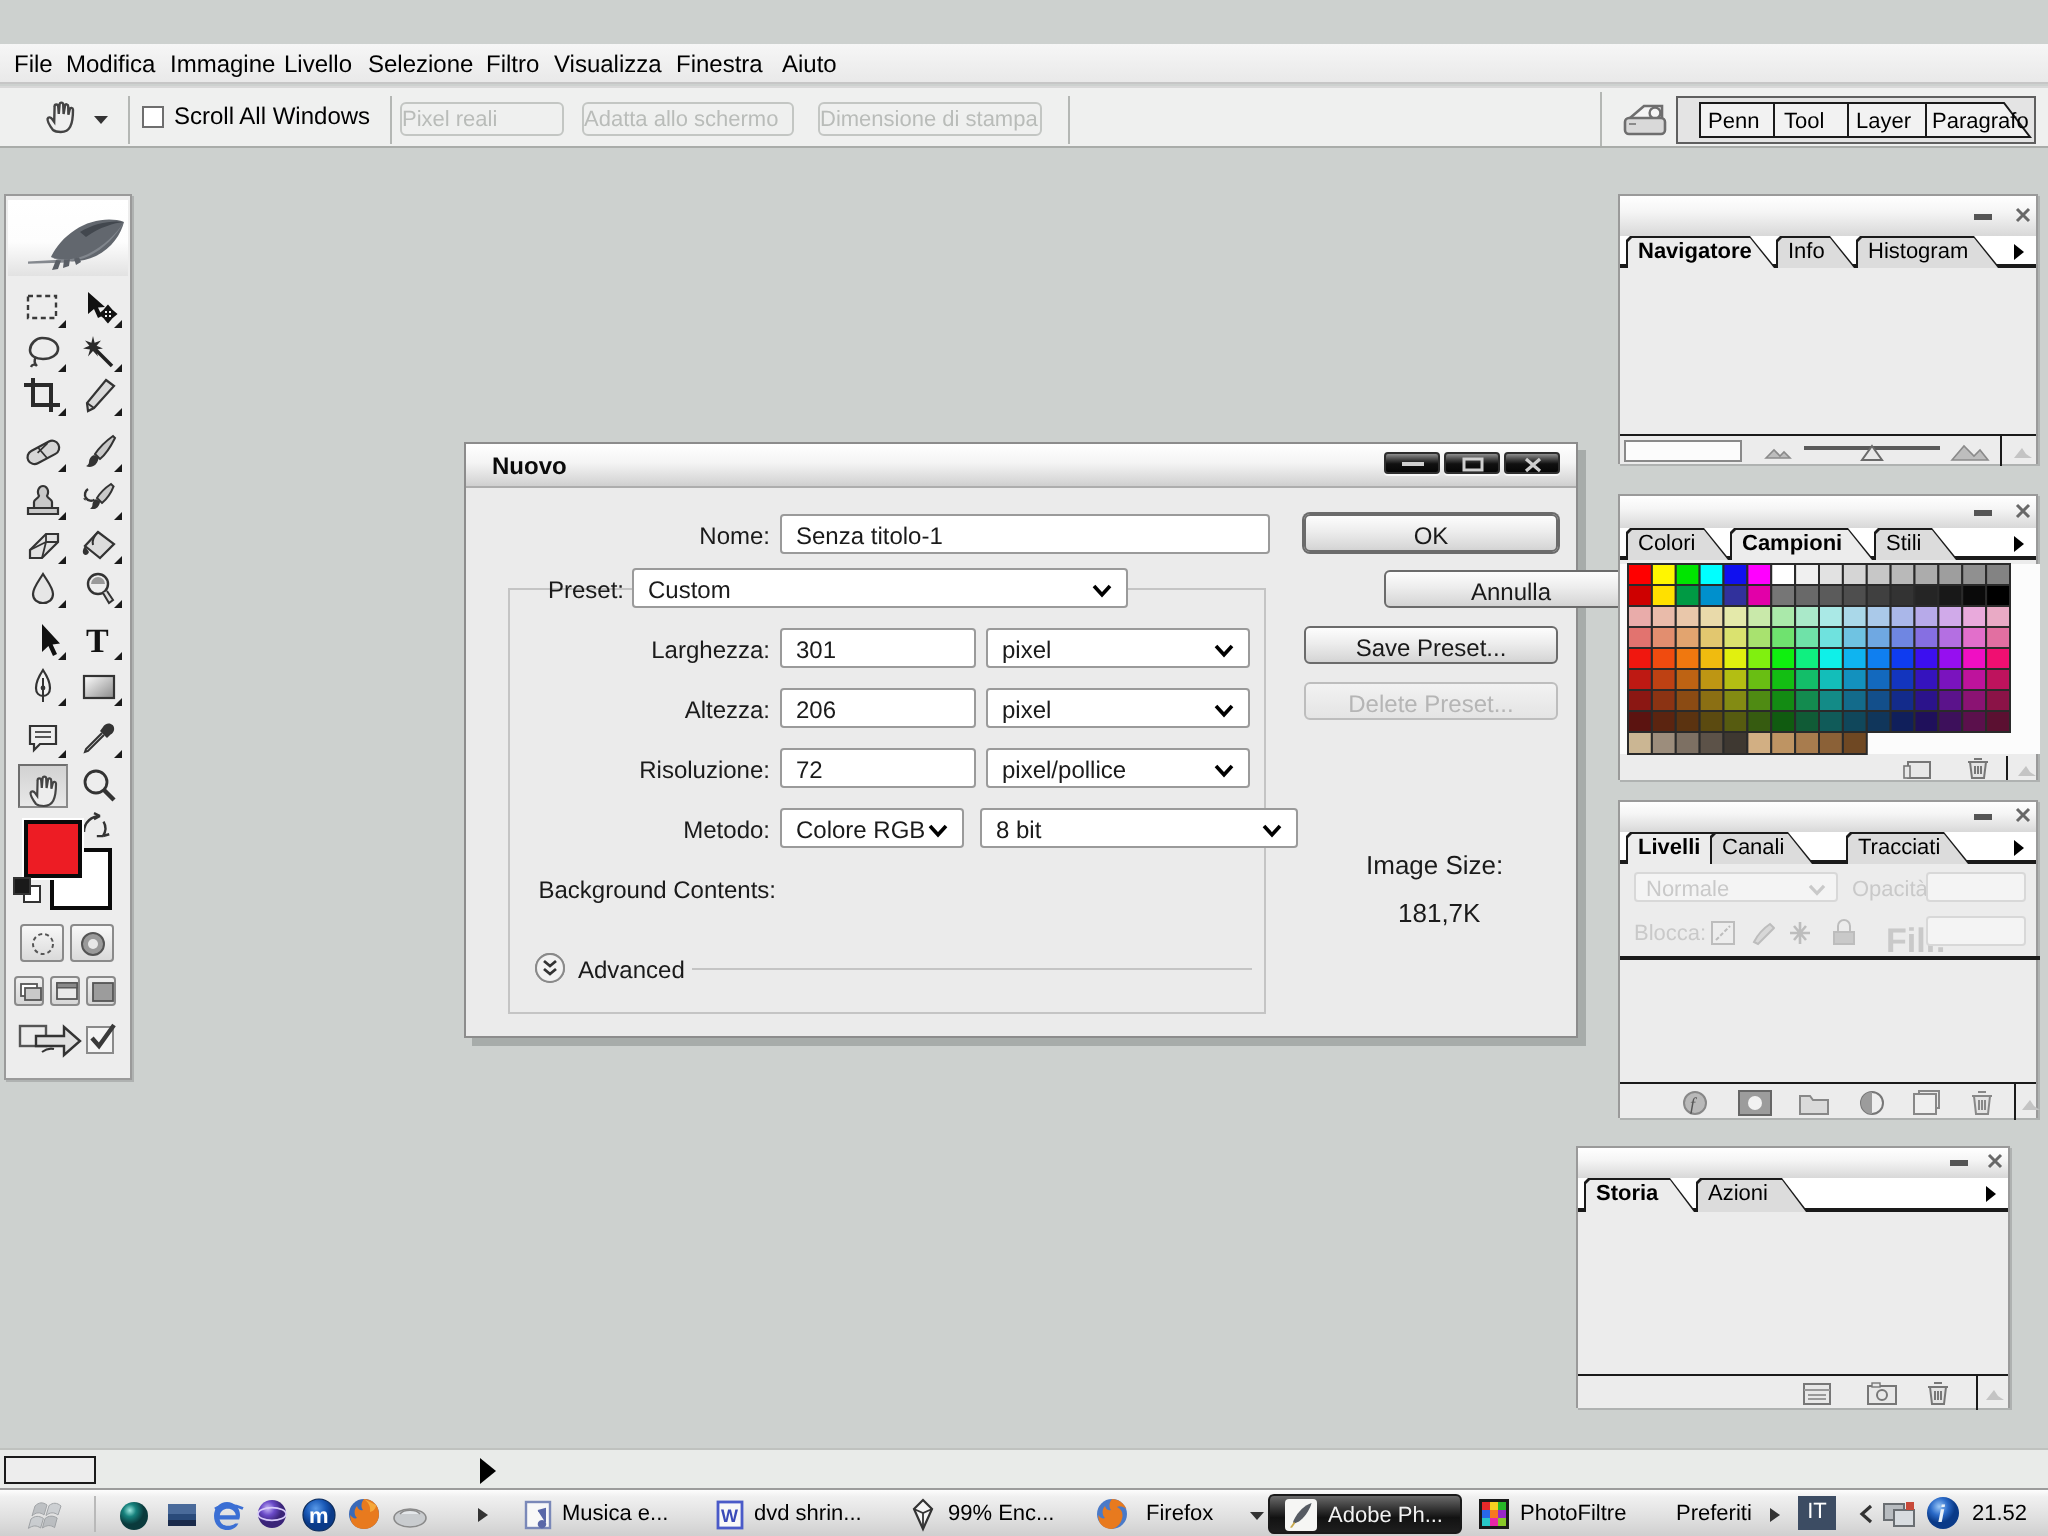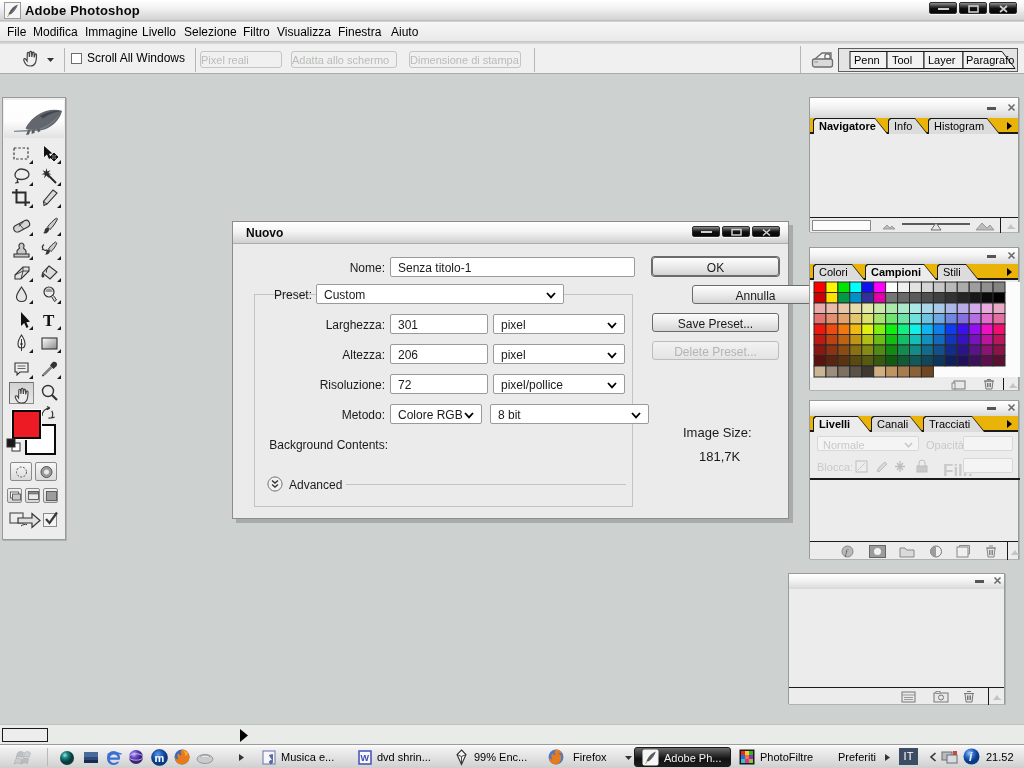--- a/index.html
+++ b/index.html
@@ -67,61 +67,37 @@
 .dcombo svg { position:absolute; right:7px; top:7px; }
 .dbtn { position:absolute; width:127px; height:19px; border:1px solid #6B6B6B; border-radius:3px;
   background:linear-gradient(180deg,#FDFDFD 0%,#EDEDED 45%,#D9D9D9 90%,#D3D3D3 100%);
   font-size:12px; color:#1A1A1A; text-align:center; padding-top:3px; }
 .dbtn.disabled { border-color:#BDBDBD; color:#B5B5B5; background:linear-gradient(180deg,#F2F2F2,#E4E4E4); }
 
 
 .palette { position:absolute; background:#ECECEC; border:1px solid #9A9A9A; box-shadow:1px 1px 0 rgba(120,120,120,.35); }
 .palhead { position:absolute; left:0; top:0; width:100%; height:17px;
   background:linear-gradient(180deg,#FFFFFF 0%,#F5F5F5 40%,#E2E2E2 80%,#D8D8D8 100%); }
-.paltabs { position:absolute; left:0; width:100%; height:16px; background:#eab308; border-bottom:2px solid #1A1A1A; }
+.paltabs { position:absolute; left:0; width:100%; height:16px; background:#ffffff; border-bottom:2px solid #1A1A1A; }
 .ptab { position:absolute; top:0; height:16px; }
 .ptab .bg { position:absolute; left:0; top:0; width:100%; height:100%; background:#1A1A1A;
   clip-path:polygon(0 100%, 0 2px, 2px 0, calc(100% - 13px) 0, 100% 100%); }
 .ptab .fg { position:absolute; left:1px; top:1px; right:1px; bottom:0; background:#ECECEC;
   clip-path:polygon(0 100%, 0 2px, 2px 0, calc(100% - 12px) 0, 100% 100%); }
 .ptab.inactive .fg { background:#DCDCDC; }
 .ptab .tx { position:absolute; left:6px; top:2px; font-size:11px; color:#000; white-space:nowrap; }
 .ptab.active .tx { font-weight:bold; }
 .palmin { position:absolute; width:9px; height:3px; background:#555; }
 .parrow { position:absolute; width:0; height:0; border-top:4px solid transparent; border-bottom:4px solid transparent; border-left:5px solid #000; }
 .palbottom { position:absolute; left:0; width:100%; border-top:1px solid #1A1A1A; background:#ECECEC; }
 </style>
 </head>
 <body>
 <div id="screen">
 
-  <div class="abs" id="titlebar">
-    <svg class="abs" style="left:4px;top:2px" width="17" height="17" viewBox="0 0 17 17">
-      <rect x="0.5" y="0.5" width="16" height="16" fill="#F6F6F6" stroke="#9a9a9a"></rect>
-      <path d="M13.8 2.5 C10.5 3.6 7 6.5 4.8 11.3 C4.6 11.8 4.5 12.2 4.6 12.4 C5 12.9 6.8 12.4 8.4 11 C11 8.7 13 5.5 13.8 2.5 Z" fill="#565B62"></path>
-      <path d="M13.8 2.5 C11.5 5.8 9 8.8 6.2 11.9 L7 12.3 C9.8 9.7 12.3 6.3 13.8 2.5 Z" fill="#7A8088"></path>
-      <path d="M4.9 12 L3 14.8 L4 14.9 L5.7 12.5 Z" fill="#C8A84B"></path>
-    </svg>
-    <span class="apptitle">Adobe Photoshop</span>
-    <div class="winbtn" style="left:929px;top:2px;width:28px;">
-      <svg width="28" height="12">
-          <rect x="8" y="5" width="11" height="2" fill="#CFCFCF"></rect>
-        </svg>
-    </div>
-    <div class="winbtn" style="left:959px;top:2px;width:28px;">
-      <svg width="28" height="12">
-          <rect x="9" y="3" width="9" height="6" fill="none" stroke="#CFCFCF" stroke-width="1.6"></rect>
-        </svg>
-    </div>
-    <div class="winbtn" style="left:989px;top:2px;width:28px;">
-      <svg width="28" height="12">
-          <path d="M10 3 L17 9 M17 3 L10 9" stroke="#CFCFCF" stroke-width="1.7"></path>
-        </svg>
-    </div>
-  </div>
 
   <div class="abs" id="menubar">
     <span style="left:7px">File</span>
     <span style="left:33px">Modifica</span>
     <span style="left:85px">Immagine</span>
     <span style="left:142px">Livello</span>
     <span style="left:184px">Selezione</span>
     <span style="left:243px">Filtro</span>
     <span style="left:277px">Visualizza</span>
     <span style="left:338px">Finestra</span>
@@ -864,21 +840,21 @@
     <div class="palmin" style="left:177px;top:6px;"></div>
     <svg style="position:absolute;left:196px;top:1px;" width="11" height="11">
         <path d="M2.5 2.5 L8.5 8.5 M8.5 2.5 L2.5 8.5" stroke="#686868" stroke-width="1.5"></path>
       </svg>
     <div class="paltabs" style="top:15px;">
       <div class="ptab active" style="left:3px;width:58px;">
           <div class="bg"></div>
           <div class="fg"></div>
           <span class="tx">Livelli</span>
         </div>
-      <div class="ptab inactive" style="left:61px;width:52px;text-decoration:underline;">
+      <div class="ptab inactive" style="left:45px;width:52px;text-decoration:underline;">
           <div class="bg"></div>
           <div class="fg"></div>
           <span class="tx">Canali</span>
         </div>
       <div class="ptab inactive" style="left:113px;width:62px;">
           <div class="bg"></div>
           <div class="fg"></div>
           <span class="tx">Tracciati</span>
         </div>
       <div class="parrow" style="left:197px;top:4px;"></div>
@@ -935,20 +911,33 @@
         </svg>
     </div>
   </div>
 
   <div class="palette" id="pal-history" style="left:788px;top:573px;width:217px;height:131px;">
     <div class="palhead" style="height:15px;"></div>
     <div class="palmin" style="left:186px;top:6px;"></div>
     <svg style="position:absolute;left:203px;top:1px;" width="11" height="11">
         <path d="M2.5 2.5 L8.5 8.5 M8.5 2.5 L2.5 8.5" stroke="#686868" stroke-width="1.5"></path>
       </svg>
+    <div class="paltabs" style="top:15px;height:17px;">
+      <div class="ptab active" style="left:3px;width:56px;height:17px;">
+          <div class="bg"></div>
+          <div class="fg"></div>
+          <span class="tx">Storia</span>
+        </div>
+      <div class="ptab inactive" style="left:59px;width:56px;height:17px;">
+          <div class="bg"></div>
+          <div class="fg"></div>
+          <span class="tx">Azioni</span>
+        </div>
+      <div class="parrow" style="left:204px;top:4px;"></div>
+    </div>
     <div class="palbottom" style="top:113px;height:17px;">
       <svg style="position:absolute;left:112px;top:3px;" width="15" height="12">
           <rect x="1" y="1" width="13" height="10" fill="#E8E8E8" stroke="#777"></rect>
           <path d="M1 4 L14 4 M3 6.5 L12 6.5 M3 8.5 L12 8.5" stroke="#999"></path>
         </svg>
       <svg style="position:absolute;left:144px;top:3px;" width="16" height="12">
           <rect x="1" y="2" width="14" height="9" fill="#E8E8E8" stroke="#777"></rect>
           <circle cx="8" cy="6.5" r="2.5" fill="none" stroke="#777"></circle>
           <rect x="3" y="0.5" width="4" height="2" fill="#E8E8E8" stroke="#777" stroke-width="0.7"></rect>
         </svg>

